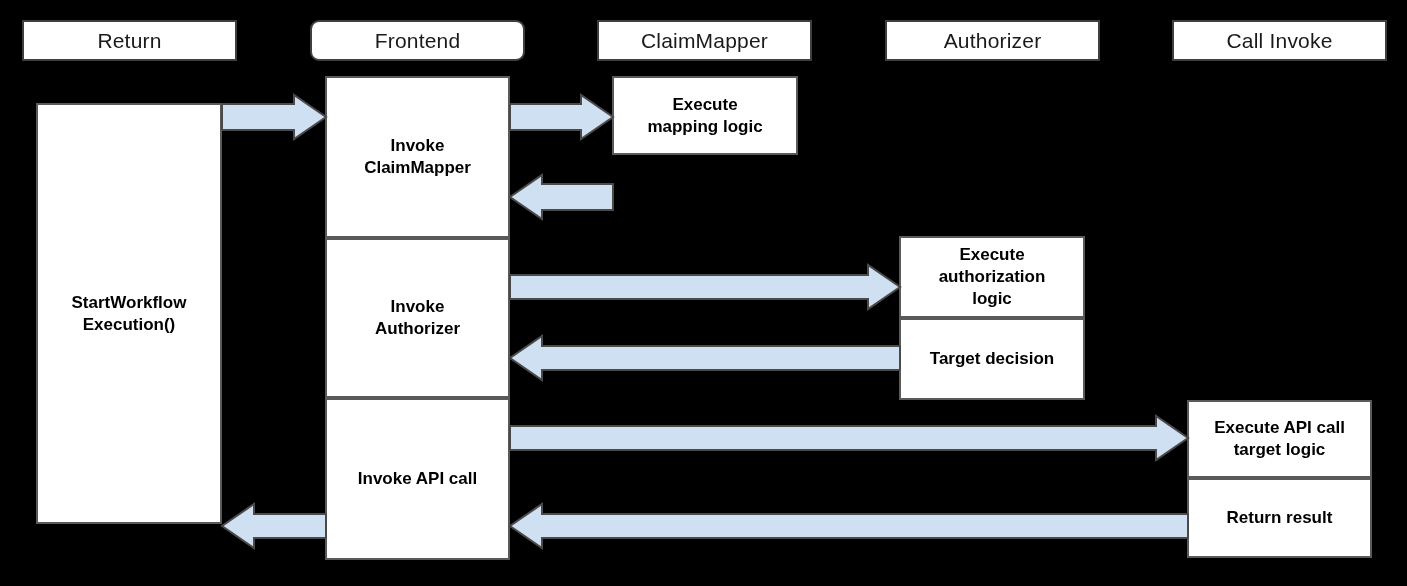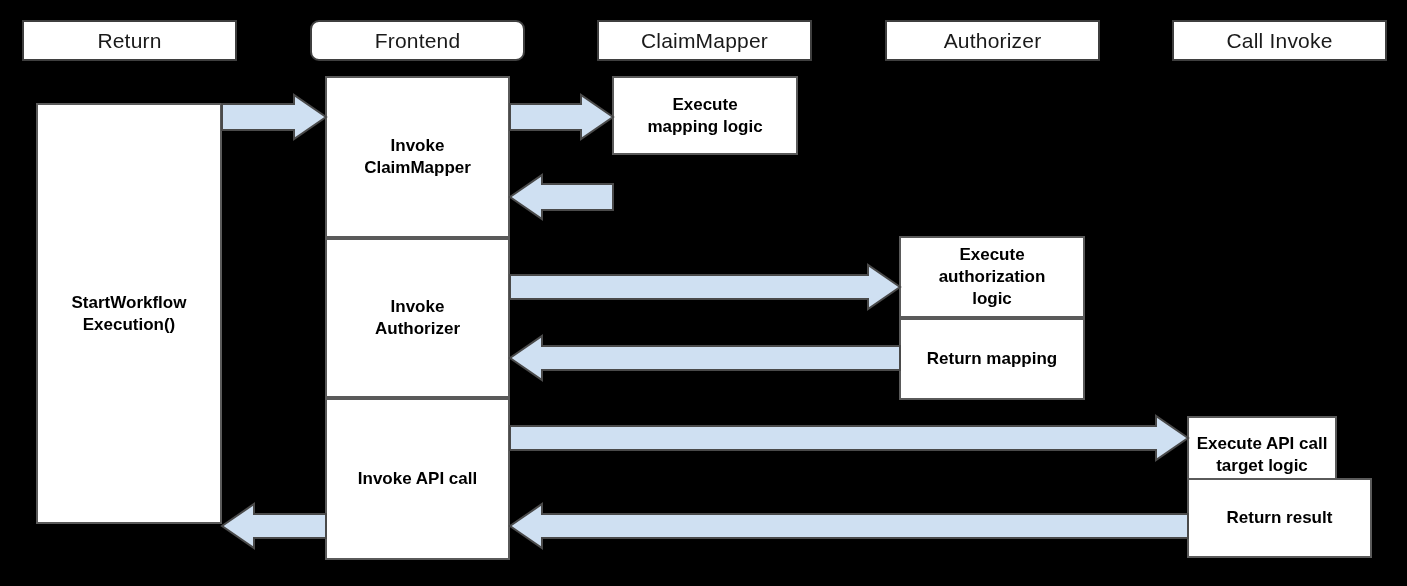--- a/index.html
+++ b/index.html
@@ -93,24 +93,24 @@
   </div>
 
   <div class="activation" style="left:612px; top:76px; width:186px; height:79px;">
     <span>Execute<br>mapping logic</span>
   </div>
 
   <div class="activation" style="left:899px; top:236px; width:186px; height:82px;">
     <span>Execute<br>authorization<br>logic</span>
   </div>
   <div class="activation" style="left:899px; top:318px; width:186px; height:82px;">
-    <span>Return mapping</span>
+    <span>Target decision</span>
   </div>
 
-  <div class="activation" style="left:1187px; top:400px; width:150px; height:78px;margin-top:16px;">
+  <div class="activation" style="left:1187px; top:400px; width:185px; height:78px;">
     <span>Execute API call<br>target logic</span>
   </div>
   <div class="activation" style="left:1187px; top:478px; width:185px; height:80px;">
     <span>Return result</span>
   </div>
 
   <div class="arrow" style="left:222px; top:95px; width:104px; height:44px;">
     <svg viewBox="0 0 104 44" preserveAspectRatio="none">
       <polygon points="0,9 72,9 72,0 104,22 72,44 72,35 0,35" fill="#cfe0f2" stroke="#4a4a4a" stroke-width="2" stroke-linejoin="miter"></polygon>
     </svg>

